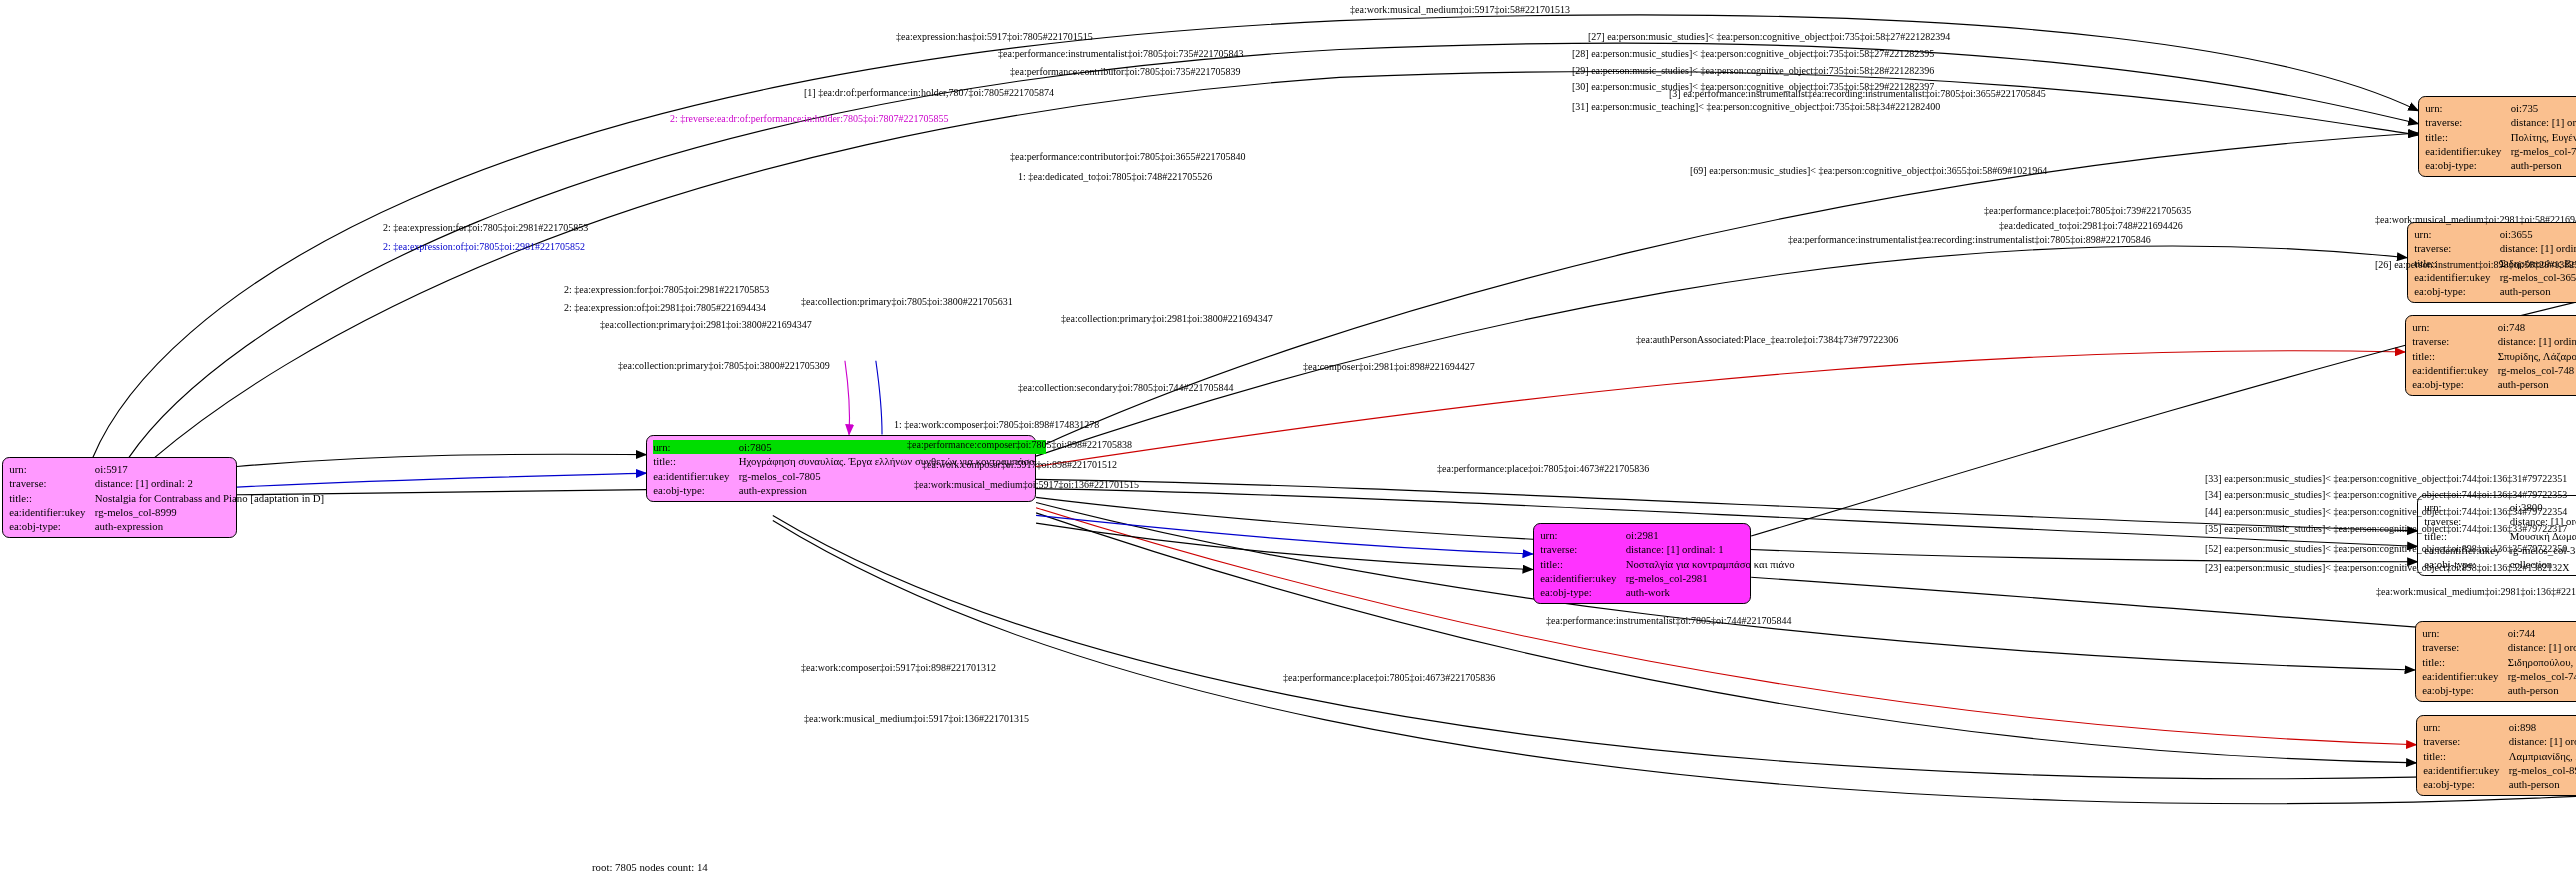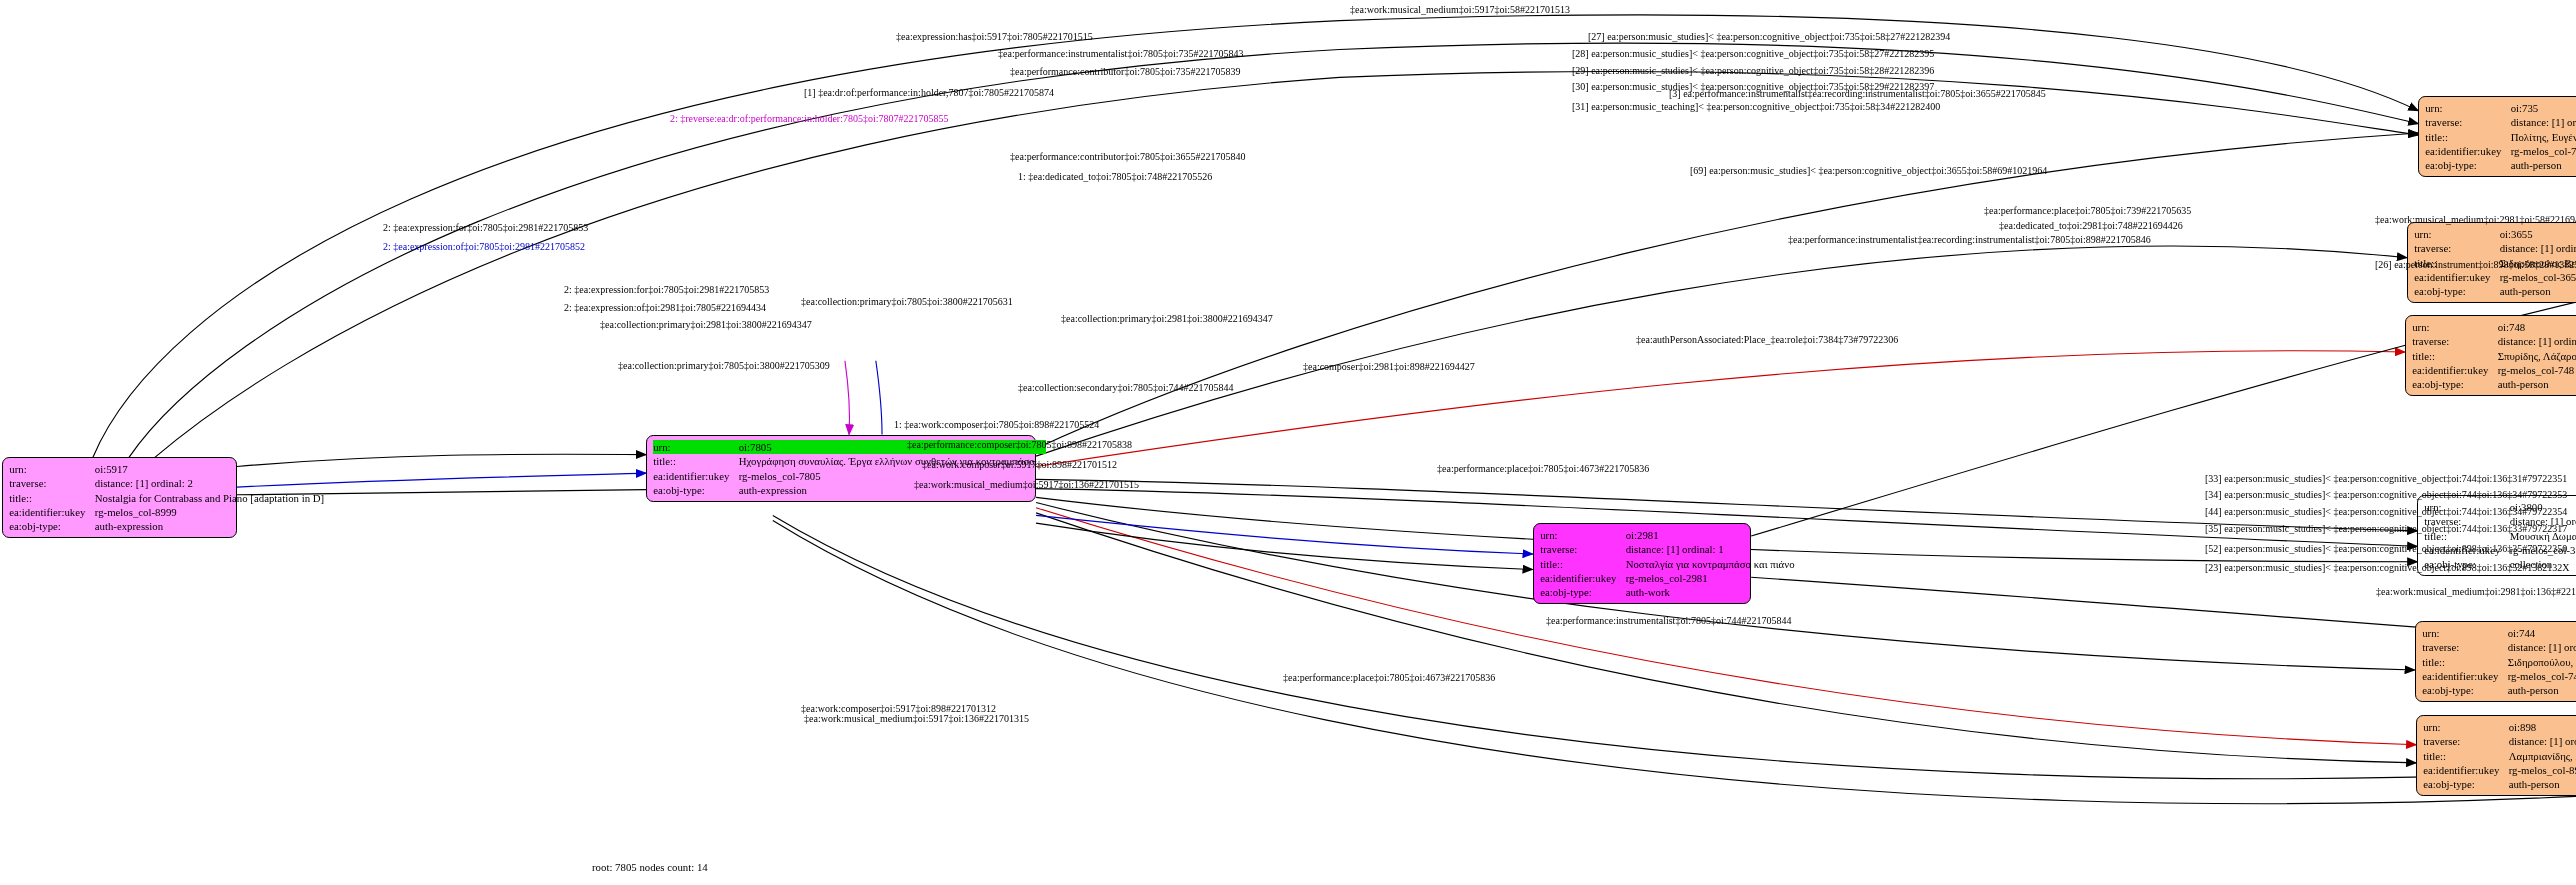--- a/index.html
+++ b/index.html
@@ -354,40 +354,40 @@
       <div class="elabel" style="left: 564px; top: 285px;">2: ‡ea:expression:for‡oi:7805‡oi:2981#221705853</div>
       <div class="elabel" style="left: 564px; top: 303px;">2: ‡ea:expression:of‡oi:2981‡oi:7805#221694434</div>
       <div class="elabel" style="left: 801px; top: 297px;">‡ea:collection:primary‡oi:7805‡oi:3800#221705631</div>
       <div class="elabel" style="left: 1061px; top: 314px;">‡ea:collection:primary‡oi:2981‡oi:3800#221694347</div>
       <div class="elabel" style="left: 600px; top: 320px;">‡ea:collection:primary‡oi:2981‡oi:3800#221694347</div>
       <div class="elabel" style="left: 2376px; top: 587px;">‡ea:work:musical_medium‡oi:2981‡oi:136‡#221694431</div>
       <div class="elabel" style="left: 1546px; top: 616px;">‡ea:performance:instrumentalist‡oi:7805‡oi:744#221705844</div>
       <div class="elabel" style="left: 618px; top: 361px;">‡ea:collection:primary‡oi:7805‡oi:3800#221705309</div>
       <div class="elabel" style="left: 1303px; top: 362px;">‡ea:composer‡oi:2981‡oi:898#221694427</div>
       <div class="elabel" style="left: 1018px; top: 383px;">‡ea:collection:secondary‡oi:7805‡oi:744#221705844</div>
-      <div class="elabel" style="left: 894px; top: 420px;">1: ‡ea:work:composer‡oi:7805‡oi:898#221705524</div>
+      <div class="elabel" style="left: 894px; top: 420px;">1: ‡ea:work:composer‡oi:7805‡oi:898#174831278</div>
       <div class="elabel" style="left: 907px; top: 440px;">‡ea:performance:composer‡oi:7805‡oi:898#221705838</div>
       <div class="elabel" style="left: 922px; top: 460px;">‡ea:work:composer‡oi:5917‡oi:898#221701512</div>
       <div class="elabel" style="left: 914px; top: 480px;">‡ea:work:musical_medium‡oi:5917‡oi:136#221701515</div>
       <div class="elabel" style="left: 1437px; top: 464px;">‡ea:performance:place‡oi:7805‡oi:4673#221705836</div>
       <div class="elabel" style="left: 1636px; top: 335px;">‡ea:authPersonAssociated:Place_‡ea:role‡oi:7384‡73#79722306</div>
       <div class="elabel" style="left: 1572px; top: 32px; padding-left: 16px;">[27] ea:person:music_studies]&lt; ‡ea:person:cognitive_object‡oi:735‡oi:58‡27#221282394</div>
       <div class="elabel" style="left: 1572px; top: 49px; text-align: center;">[28] ea:person:music_studies]&lt; ‡ea:person:cognitive_object‡oi:735‡oi:58‡27#221282395</div>
       <div class="elabel" style="left: 1572px; top: 66px;">[29] ea:person:music_studies]&lt; ‡ea:person:cognitive_object‡oi:735‡oi:58‡28#221282396</div>
       <div class="elabel" style="left: 1572px; top: 82px;">[30] ea:person:music_studies]&lt; ‡ea:person:cognitive_object‡oi:735‡oi:58‡29#221282397</div>
       <div class="elabel" style="left: 1572px; top: 102px;">[31] ea:person:music_teaching]&lt; ‡ea:person:cognitive_object‡oi:735‡oi:58‡34#221282400</div>
       <div class="elabel" style="left: 1690px; top: 166px;">[69] ea:person:music_studies]&lt; ‡ea:person:cognitive_object‡oi:3655‡oi:58#69#1021964</div>
       <div class="elabel" style="left: 2375px; top: 260px;">[26] ea:person:instrument‡oi:898‡oi:58‡28#1382589986</div>
       <div class="elabel" style="left: 2205px; top: 474px;">[33] ea:person:music_studies]&lt; ‡ea:person:cognitive_object‡oi:744‡oi:136‡31#79722351</div>
       <div class="elabel" style="left: 2205px; top: 490px;">[34] ea:person:music_studies]&lt; ‡ea:person:cognitive_object‡oi:744‡oi:136‡34#79722353</div>
       <div class="elabel" style="left: 2205px; top: 507px;">[44] ea:person:music_studies]&lt; ‡ea:person:cognitive_object‡oi:744‡oi:136‡34#79722354</div>
       <div class="elabel" style="left: 2205px; top: 524px;">[35] ea:person:music_studies]&lt; ‡ea:person:cognitive_object‡oi:744‡oi:136‡33#79722317</div>
       <div class="elabel" style="left: 2205px; top: 544px;">[52] ea:person:music_studies]&lt; ‡ea:person:cognitive_object‡oi:898‡oi:136‡35#79722350</div>
       <div class="elabel" style="left: 2205px; top: 563px;">[23] ea:person:music_studies]&lt; ‡ea:person:cognitive_object‡oi:898‡oi:136‡52#1382132X</div>
       <div class="elabel" style="left: 804px; top: 714px;">‡ea:work:musical_medium‡oi:5917‡oi:136#221701315</div>
-      <div class="elabel" style="left: 801px; top: 704px;">‡ea:work:composer‡oi:5917‡oi:898#221701312</div>
+      <div class="elabel" style="left: 801px; top: 663px;">‡ea:work:composer‡oi:5917‡oi:898#221701312</div>
       <div class="elabel" style="left: 1283px; top: 673px;">‡ea:performance:place‡oi:7805‡oi:4673#221705836</div>
     </div>
 
   <div class="caption" style="left:592px;top:861px;">root: 7805 nodes count: 14</div>
 
 </div>
 
 
 </body></html>

